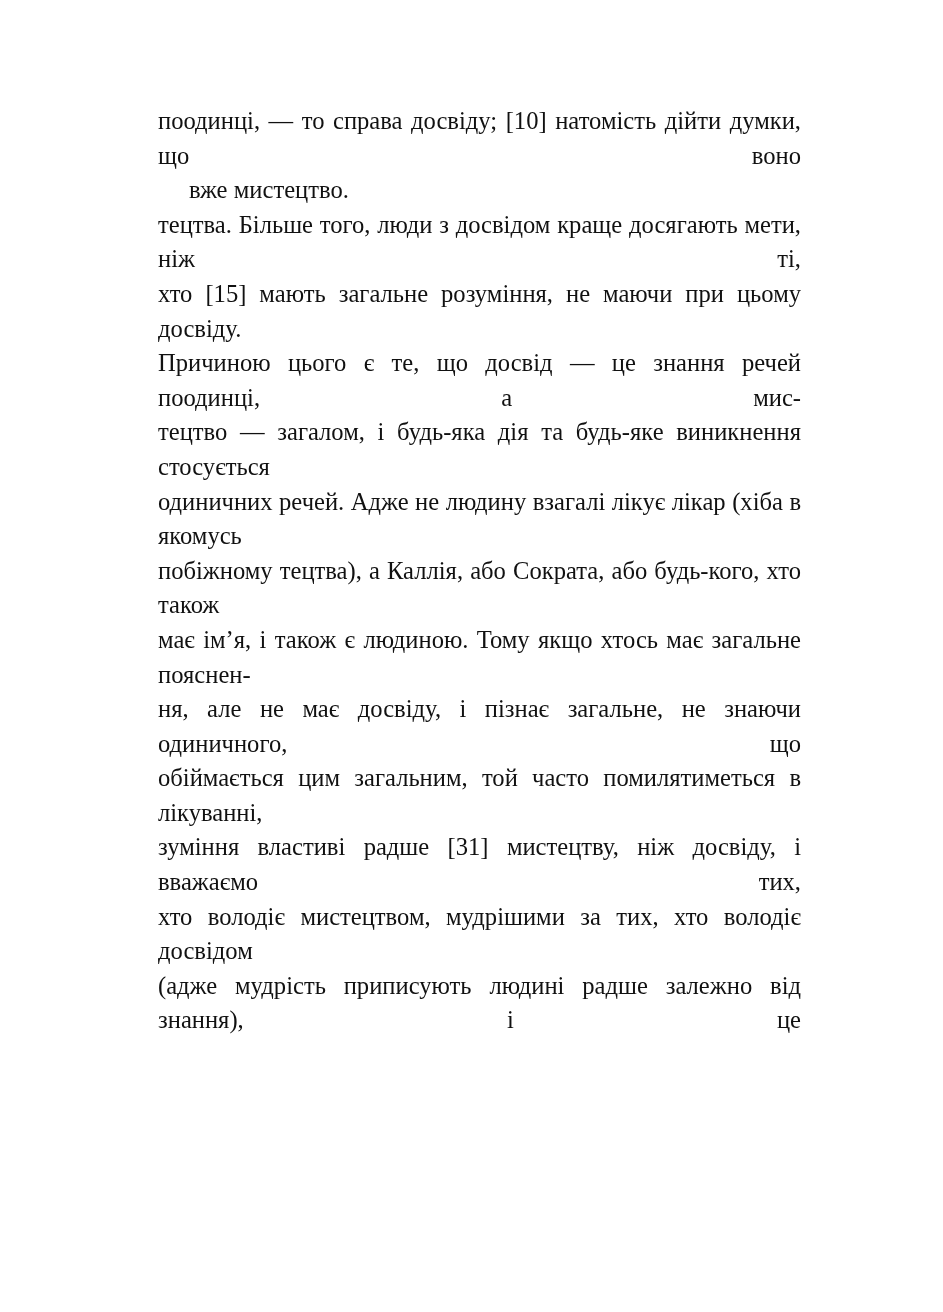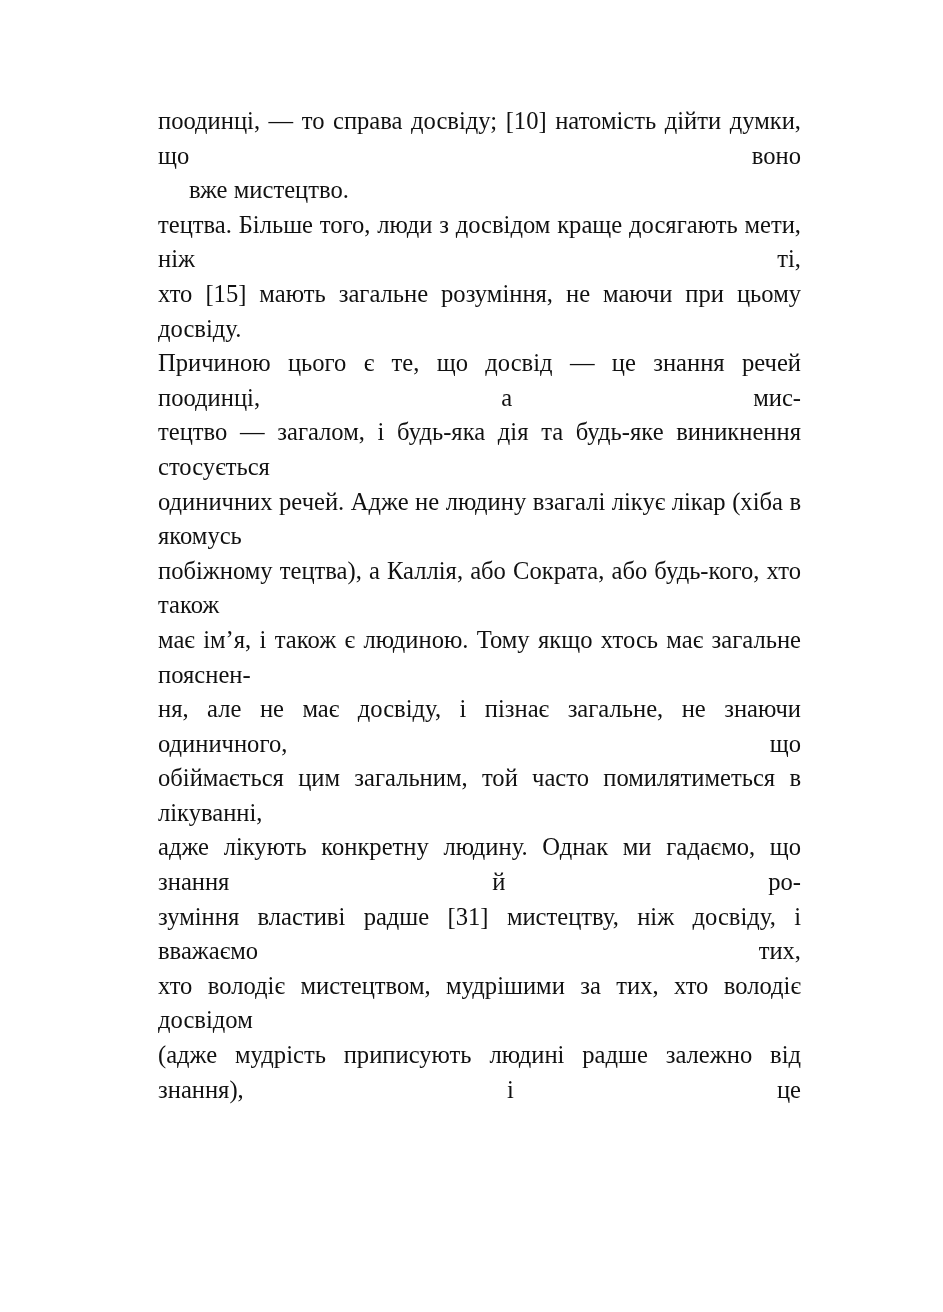--- a/index.html
+++ b/index.html
@@ -85,21 +85,20 @@
       <div class="para">
         <span class="line">тецтва. Більше того, люди з досвідом краще досягають мети, ніж ті,</span>
         <span class="line">хто [15] мають загальне розуміння, не маючи при цьому досвіду.</span>
         <span class="line">Причиною цього є те, що досвід — це знання речей поодинці, а мис-</span>
         <span class="line">тецтво — загалом, і будь-яка дія та будь-яке виникнення стосується</span>
         <span class="line">одиничних речей. Адже не людину взагалі лікує лікар (хіба в якомусь</span>
         <span class="line">побіжному тецтва), а Каллія, або Сократа, або будь-кого, хто також</span>
         <span class="line">має ім’я, і також є людиною. Тому якщо хтось має загальне пояснен-</span>
         <span class="line">ня, але не має досвіду, і пізнає загальне, не знаючи одиничного, що</span>
         <span class="line">обіймається цим загальним, той часто помилятиметься в лікуванні,</span>
-        <span class="line">адже лікують конкретну людину. Однак ми гадаємо, що знання й ро-</span>
         <span class="line">зуміння властиві радше [31] мистецтву, ніж досвіду, і вважаємо тих,</span>
         <span class="line">хто володіє мистецтвом, мудрішими за тих, хто володіє досвідом</span>
         <span class="line">(адже мудрість приписують людині радше залежно від знання), і це</span>
       </div>
     </div>
 
   <div class="folio">18</div>
 
 </div>
 

